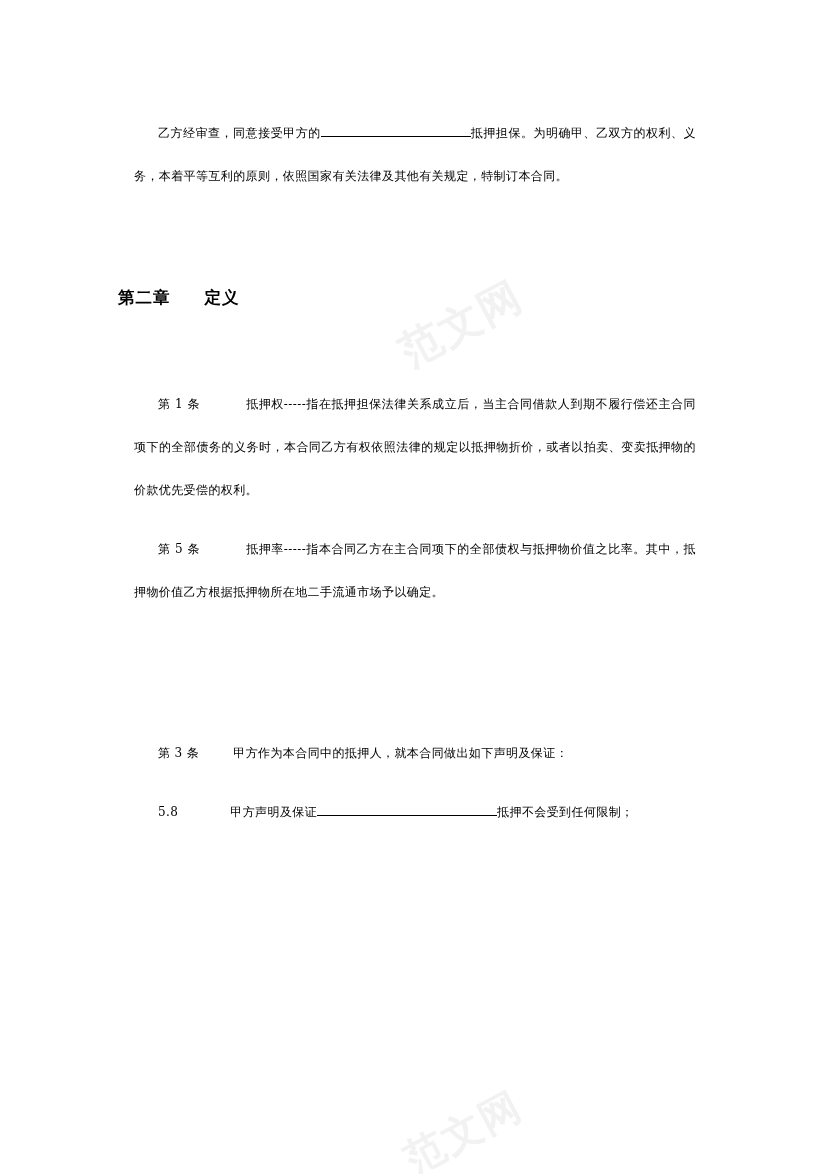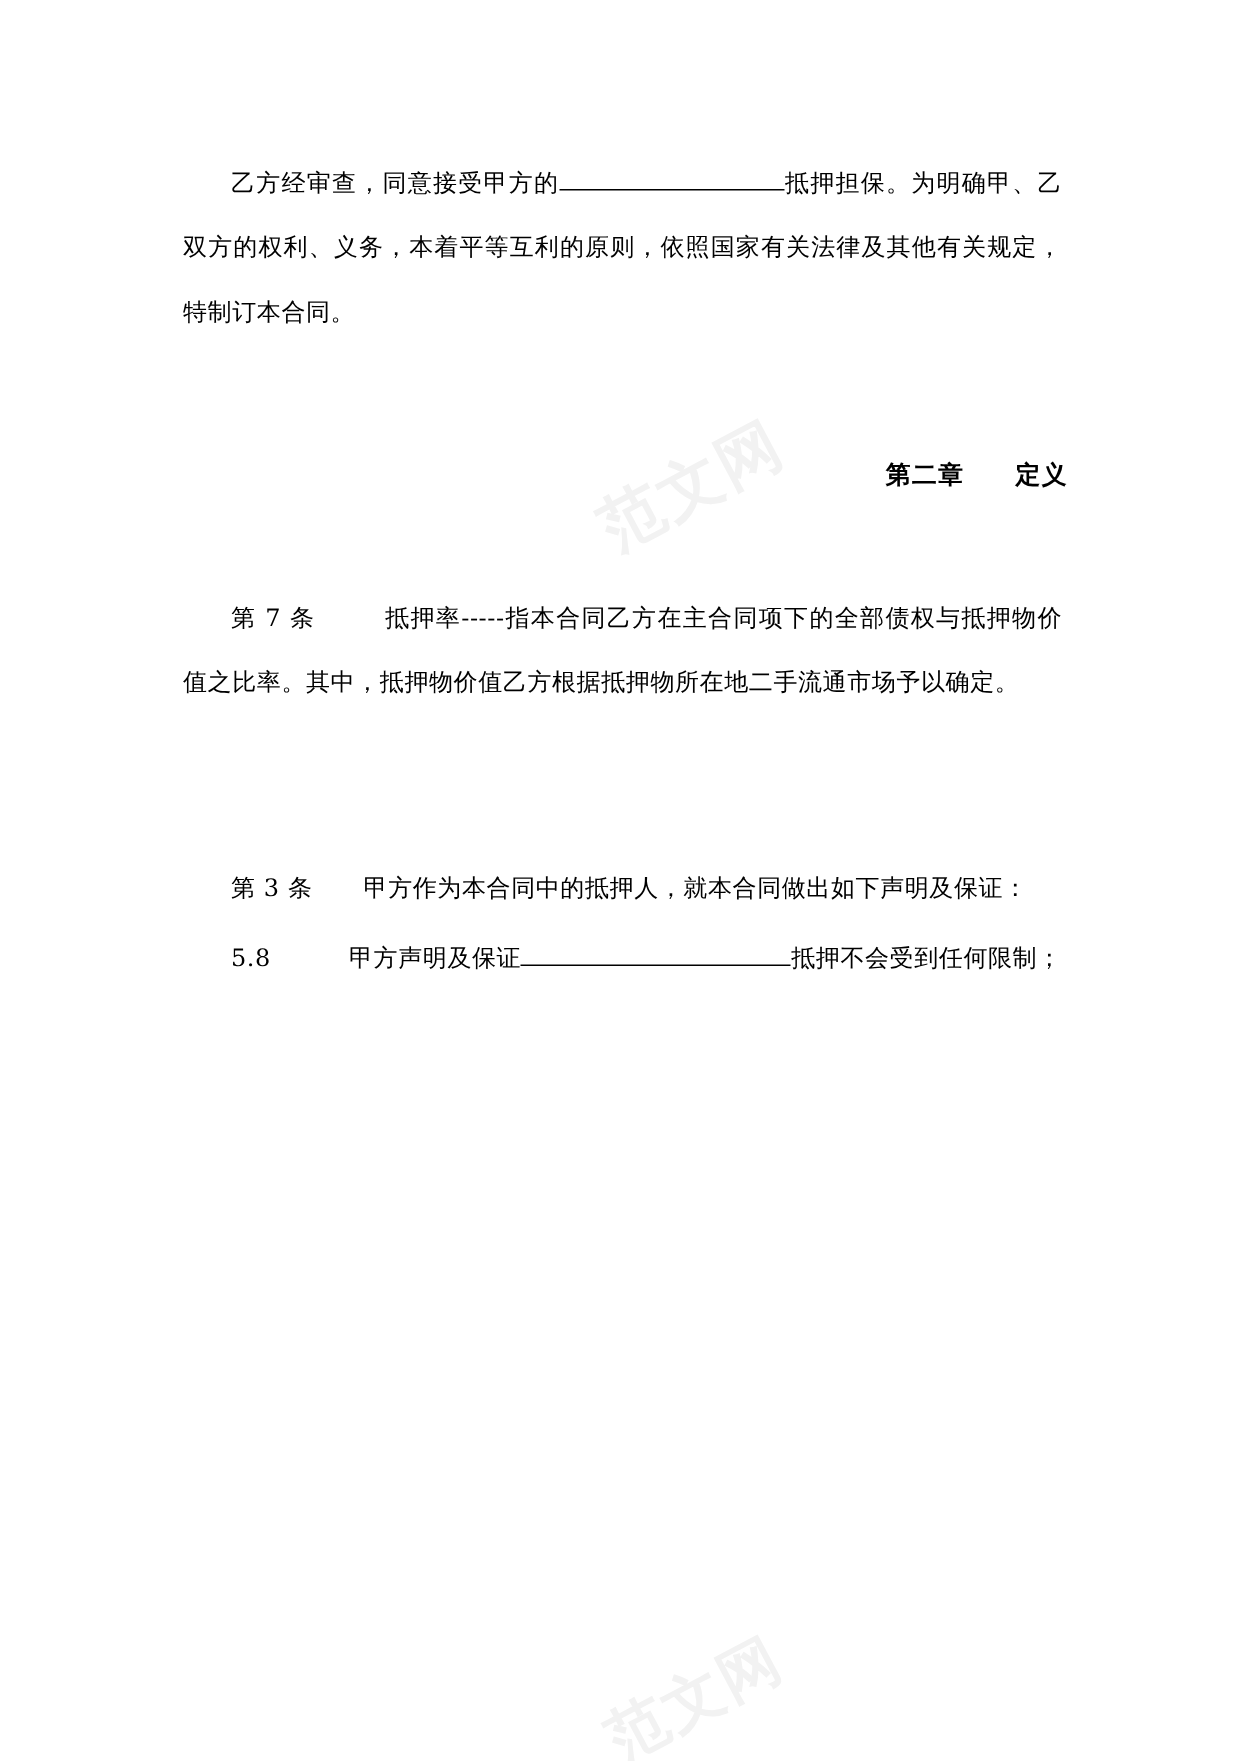--- a/index.html
+++ b/index.html
@@ -44,32 +44,32 @@
     left: 400px;
     top: 1105px;
     font-size: 40px;
     transform: rotate(-28deg);
   }
   .content {
     position: relative;
     z-index: 2;
   }
   p {
-    margin: 4px;
-    font-size: 16px;
+    margin: 16px;
+    font-size: 12px;
     line-height: 43px;
     text-align: justify;
     text-justify: inter-ideograph;
     letter-spacing: 0.4px;
   }
   .indent {
     text-indent: 2em;
   }
   .chapter {
-    text-align: right;
+    text-align: left;
     font-weight: bold;
     font-size: 16.5px;
     line-height: 43px;
     letter-spacing: 1px;
   }
   .gap-xl { height: 62px; }
   .gap-l { height: 48px; }
   .gap-m { height: 38px; }
   .blank {
     display: inline-block;
@@ -95,22 +95,23 @@
   <div class="content">
 
     <p class="indent"><span>乙方经审查，同意接受甲方的</span><span class="blank b-150"></span><span>抵押担保。为明确甲、乙双方的权利、义务，本着平等互利的原则，依照国家有关法律及其他有关规定，特制订本合同。</span></p>
 
     <div class="gap-xl"></div>
 
     <div class="chapter"><span>第二章</span><span class="chapter-sp"></span><span>定义</span></div>
 
     <div class="gap-l"></div>
 
+    <p class="indent"><span>第 1 条</span><span class="tabsp-wide"></span><span>抵押权-----指在抵押担保法律关系成立后，当主合同借款人到期不履行偿还主合同项下的全部债务的义务时，本合同乙方有权依照法律的规定以抵押物折价，或者以拍卖、变卖抵押物的价款优先受偿的权利。</span></p>
 
-    <p class="indent"><span>第 7 条</span><span class="tabsp-wide"></span><span>抵押率-----指本合同乙方在主合同项下的全部债权与抵押物价值之比率。其中，抵押物价值乙方根据抵押物所在地二手流通市场予以确定。</span></p>
+    <p class="indent"><span>第 5 条</span><span class="tabsp-wide"></span><span>抵押率-----指本合同乙方在主合同项下的全部债权与抵押物价值之比率。其中，抵押物价值乙方根据抵押物所在地二手流通市场予以确定。</span></p>
 
     <div class="gap-m"></div>
 
 
     <div class="gap-l"></div>
 
     <p class="indent"><span>第 3 条</span><span class="tabsp"></span><span>甲方作为本合同中的抵押人，就本合同做出如下声明及保证：</span></p>
 
 
 

